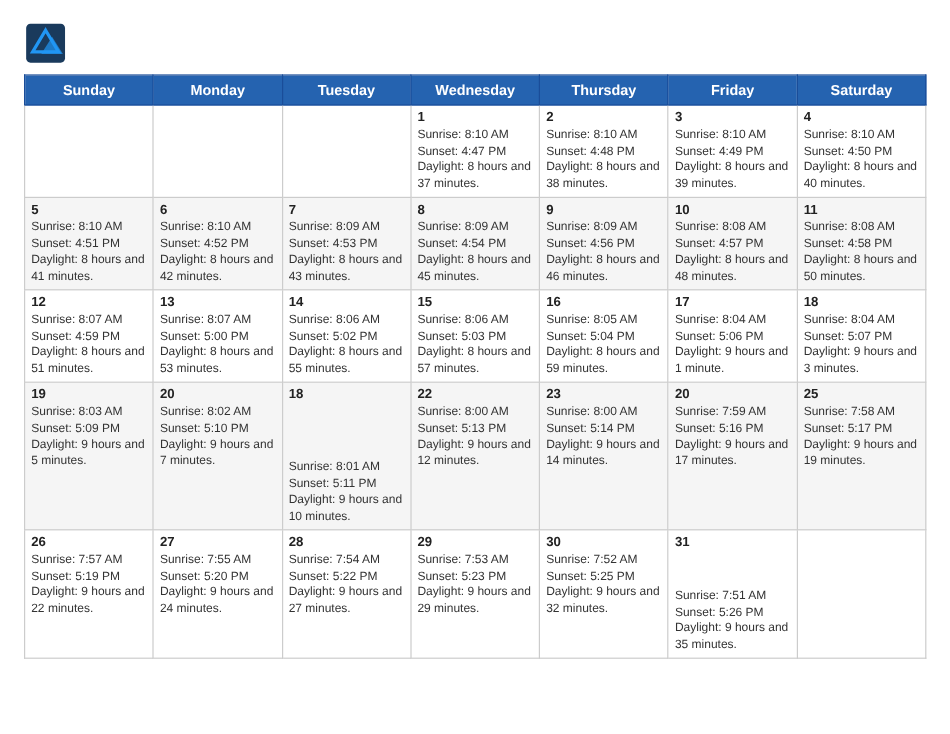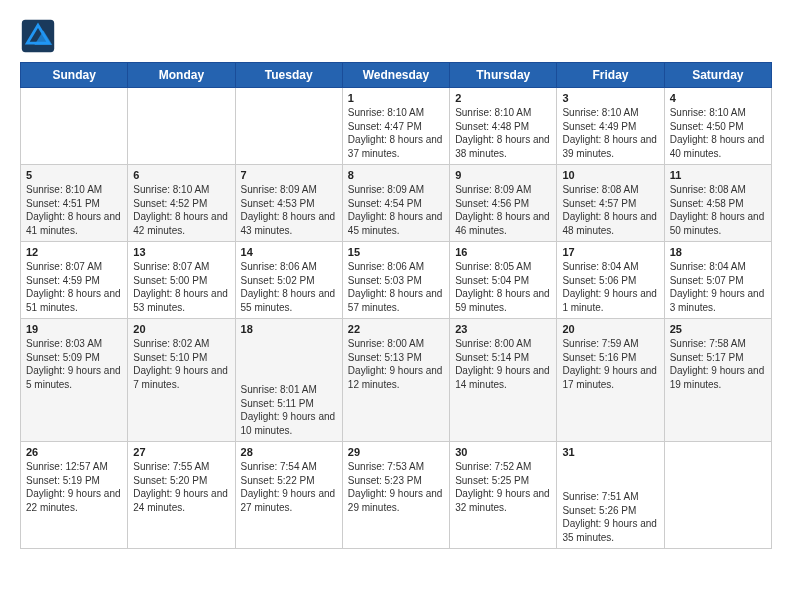--- a/index.html
+++ b/index.html
@@ -288,21 +288,21 @@
           <td>
             <span class="day-number">25</span>
             <div class="day-info" style="white-space: pre-line;">Sunrise: 7:58 AM
 Sunset: 5:17 PM
 Daylight: 9 hours and 19 minutes.</div>
           </td>
         </tr>
         <tr>
           <td>
             <span class="day-number">26</span>
-            <div class="day-info" style="white-space: pre-line;">Sunrise: 12:57 AM
+            <div class="day-info" style="white-space: pre-line;">Sunrise: 7:57 AM
 Sunset: 5:19 PM
 Daylight: 9 hours and 22 minutes.</div>
           </td>
           <td>
             <span class="day-number">27</span>
             <div class="day-info" style="white-space: pre-line;">Sunrise: 7:55 AM
 Sunset: 5:20 PM
 Daylight: 9 hours and 24 minutes.</div>
           </td>
           <td>

